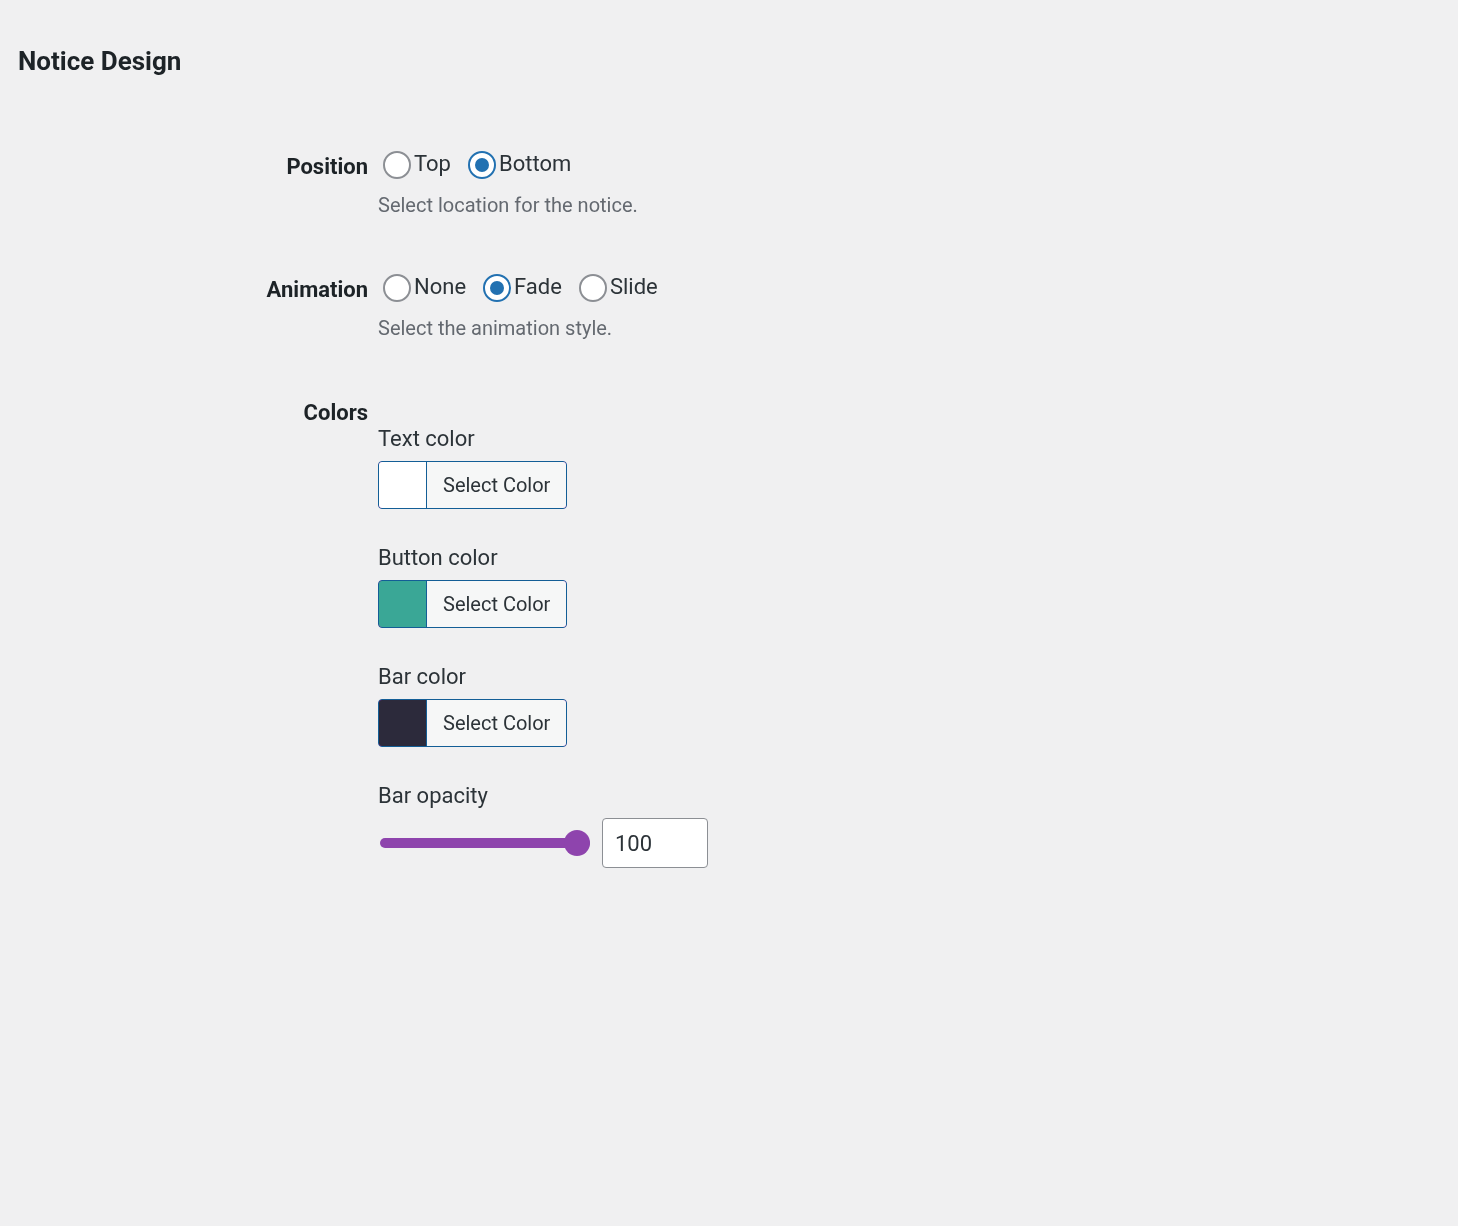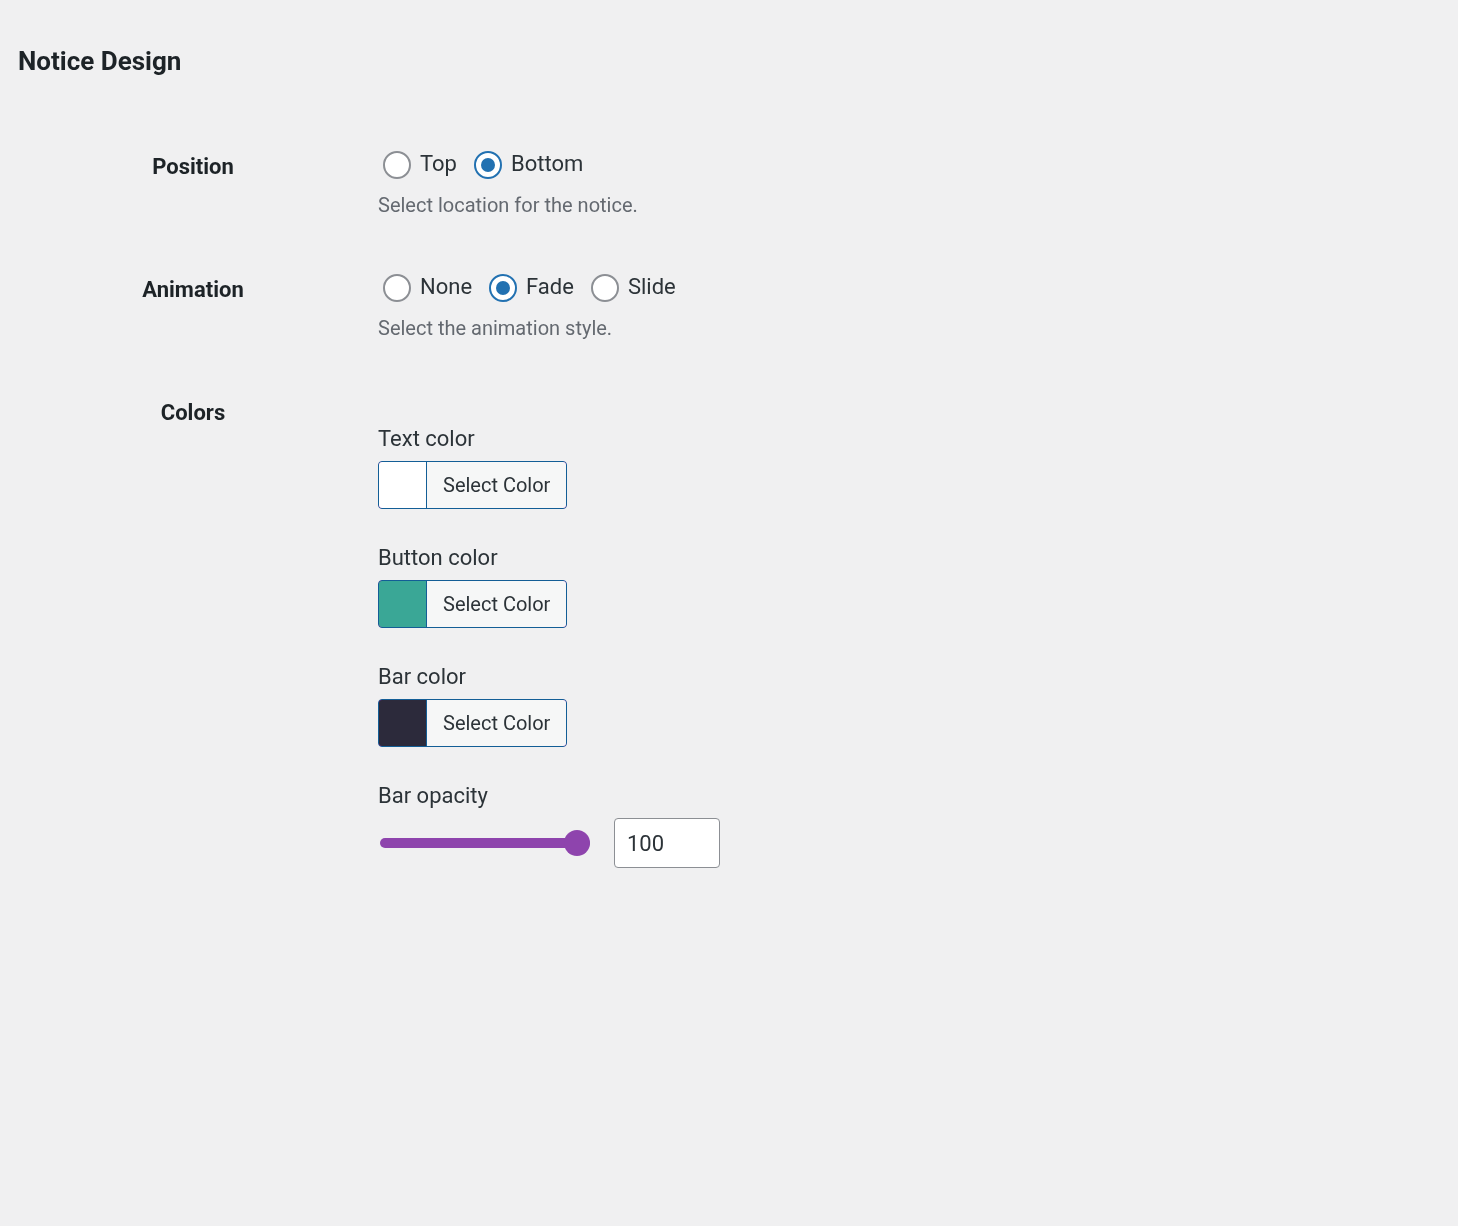--- a/index.html
+++ b/index.html
@@ -16,36 +16,36 @@
     font-size:26px;
     font-weight:700;
     margin:26px 0 48px 0;
     color:#1d2327;
   }
   table.form-table {
     width:100%;
     border-collapse:collapse;
   }
   table.form-table > tbody > tr > th {
-    text-align:center;
+    text-align:right;
     vertical-align:top;
     width:360px;
     padding: 30px 10px 30px 0;
     font-size:22px;
     font-weight:700;
     color:#1d2327;
   }
   table.form-table > tbody > tr > td {
     vertical-align:top;
     padding: 24px 10px 30px 0;
     font-size:22px;
     color:#2c3338;
   }
   .radio-row { display:flex; align-items:center; gap:6px; flex-wrap:wrap; }
-  .radio-item { display:inline-flex; align-items:center; gap:6px; margin-right:6px; }
+  .radio-item { display:inline-flex; align-items:center; margin-right:6px; }
   .radio {
     appearance:none;
     -webkit-appearance:none;
     width:28px; height:28px;
     border:2px solid #8c8f94;
     border-radius:50%;
     background:#fff;
     display:inline-block;
     position:relative;
     cursor:pointer;
@@ -91,21 +91,21 @@
   }
   .color-picker button {
     border:none;
     background:#f6f7f7;
     color:#2c3338;
     font-size:20px;
     padding:0 16px;
     cursor:pointer;
     font-family:inherit;
   }
-  .slider-row { display:flex; align-items:center; gap:22px; margin-top:10px; }
+  .slider-row { display:flex; align-items:center; gap:10px; margin-top:10px; }
   .range {
     -webkit-appearance:none;
     appearance:none;
     width:210px;
     height:10px;
     background:#8e44ad;
     border-radius:6px;
     outline:none;
     cursor:pointer;
   }

